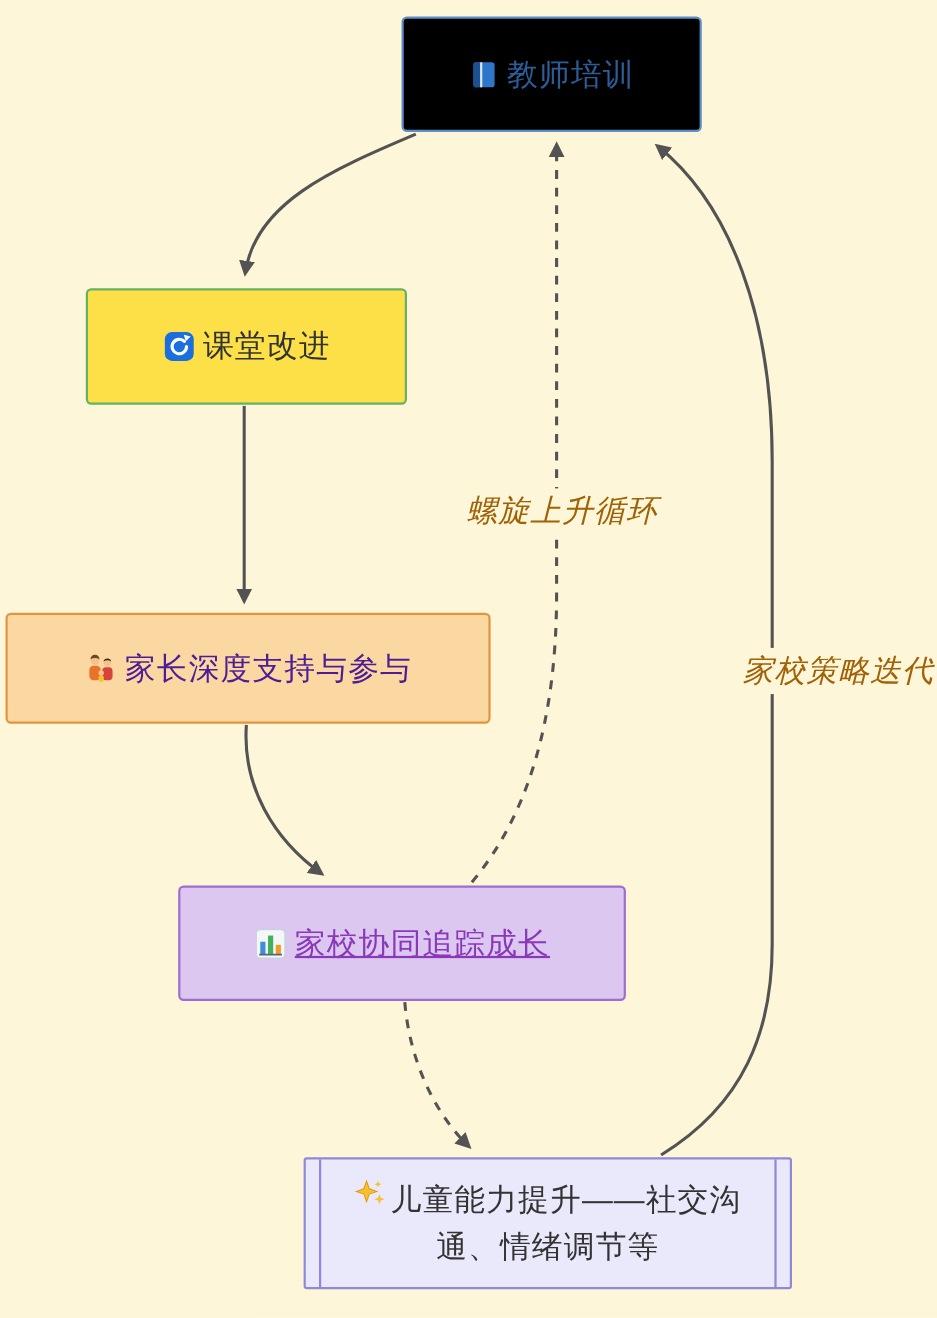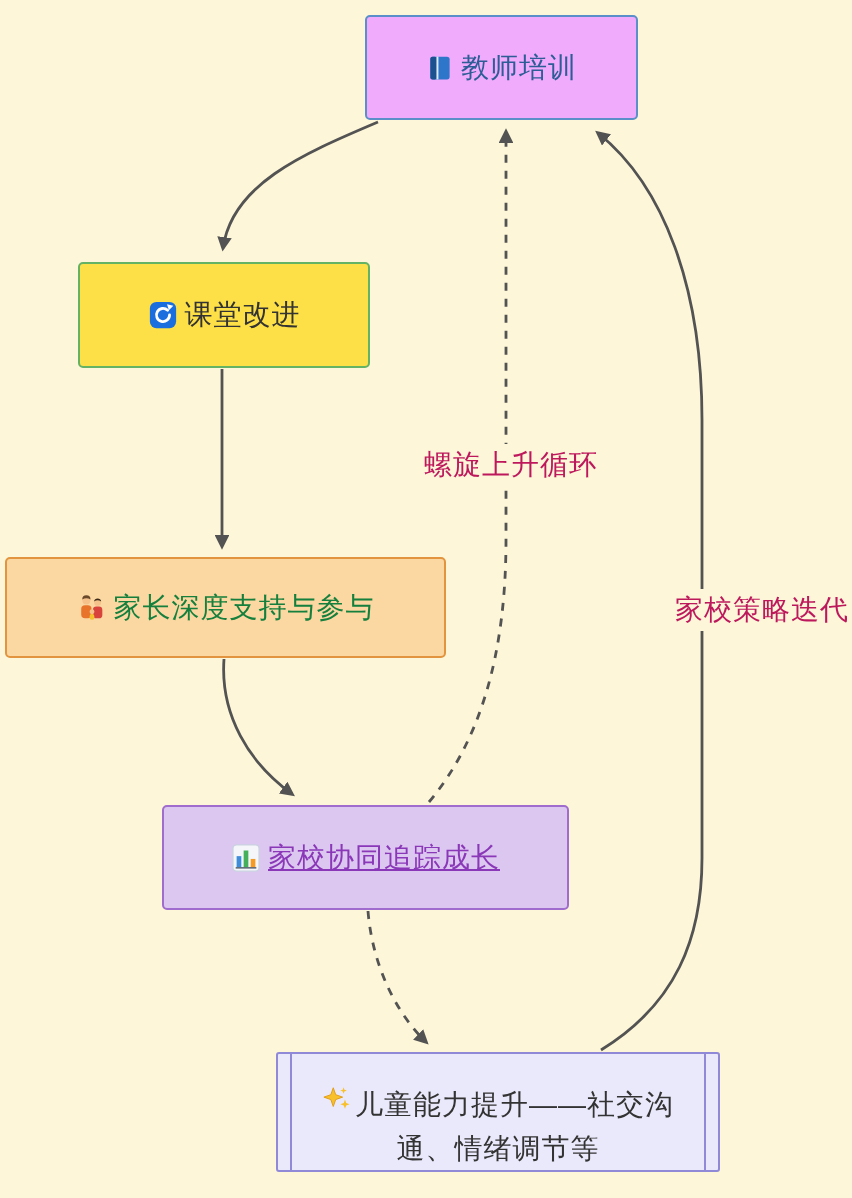--- a/index.html
+++ b/index.html
@@ -7,33 +7,33 @@
   body { font-family:"Liberation Sans","DejaVu Sans",sans-serif; }
   .canvas { position:relative; width:852px; height:1198px; background:#fdf6d8; overflow:hidden; }
   .edges { position:absolute; left:0; top:0; width:852px; height:1198px; }
   .edge-solid { fill:none; stroke:#535353; stroke-width:2.8; }
   .edge-dashed { fill:none; stroke:#535353; stroke-width:2.8; stroke-dasharray:8 8; }
 
   .node { position:absolute; display:flex; align-items:center; justify-content:center; gap:7px;
           border:2px solid; border-radius:5px; font-size:28px; letter-spacing:1px; }
   .node .icon { display:inline-flex; align-items:center; }
 
-  #node-teacher   { left:365px; top:15px;  width:273px; height:105px; background:#f0abfc; border-color:#5b8fc9; color:#2c5d96; }
+  #node-teacher   { left:365px; top:15px;  width:273px; height:105px; background:#000000; border-color:#5b8fc9; color:#2c5d96; }
   #node-classroom { left:78px;  top:262px; width:292px; height:106px; background:#fde047; border-color:#64b264; color:#333333; }
-  #node-parents   { left:5px;   top:557px; width:441px; height:101px; background:#fbd7a2; border-color:#e2953e; color:#15803d;font-family:Liberation Serif, serif; }
+  #node-parents   { left:5px;   top:557px; width:441px; height:101px; background:#fbd7a2; border-color:#e2953e; color:#4c1d95;font-family:Liberation Serif, serif; }
   #node-tracking  { left:162px; top:805px; width:407px; height:105px; background:#dcc7f0; border-color:#a06ccd; color:#8a38b8;text-decoration:underline; }
-  #node-children  { left:276px; top:1052px; width:444px; height:120px; background:#eae9fb; border-color:#9089d8; color:#333333; border-radius:3px;align-items:flex-end; }
+  #node-children  { left:276px; top:1052px; width:444px; height:120px; background:#eae9fb; border-color:#9089d8; color:#333333; border-radius:3px; }
 
   #node-children .inner-lines { position:absolute; top:0; bottom:0; left:12px; right:12px;
           border-left:2px solid #9089d8; border-right:2px solid #9089d8; pointer-events:none; }
   #node-children .label-wrap { padding:0 30px; text-align:center; line-height:1.55; }
   #node-children .label-wrap .icon svg { vertical-align:-4px; margin-right:3px; }
 
   .edge-label { position:absolute; transform:translate(-50%,-50%); background:#fdf6d8;
-          padding:2px 6px; font-size:28px; color:#be185d; white-space:nowrap; letter-spacing:1px; }
+          padding:2px 6px; font-size:28px; color:#a16207; white-space:nowrap; letter-spacing:1px;font-style:italic; }
   #label-spiral   { left:511px; top:465px; }
   #label-strategy { left:744px; top:610px;margin-left:18px; }
 </style>
 </head>
 <body>
 
 <div class="canvas">
 
   <svg class="edges" viewBox="0 0 852 1198">
     <defs>

